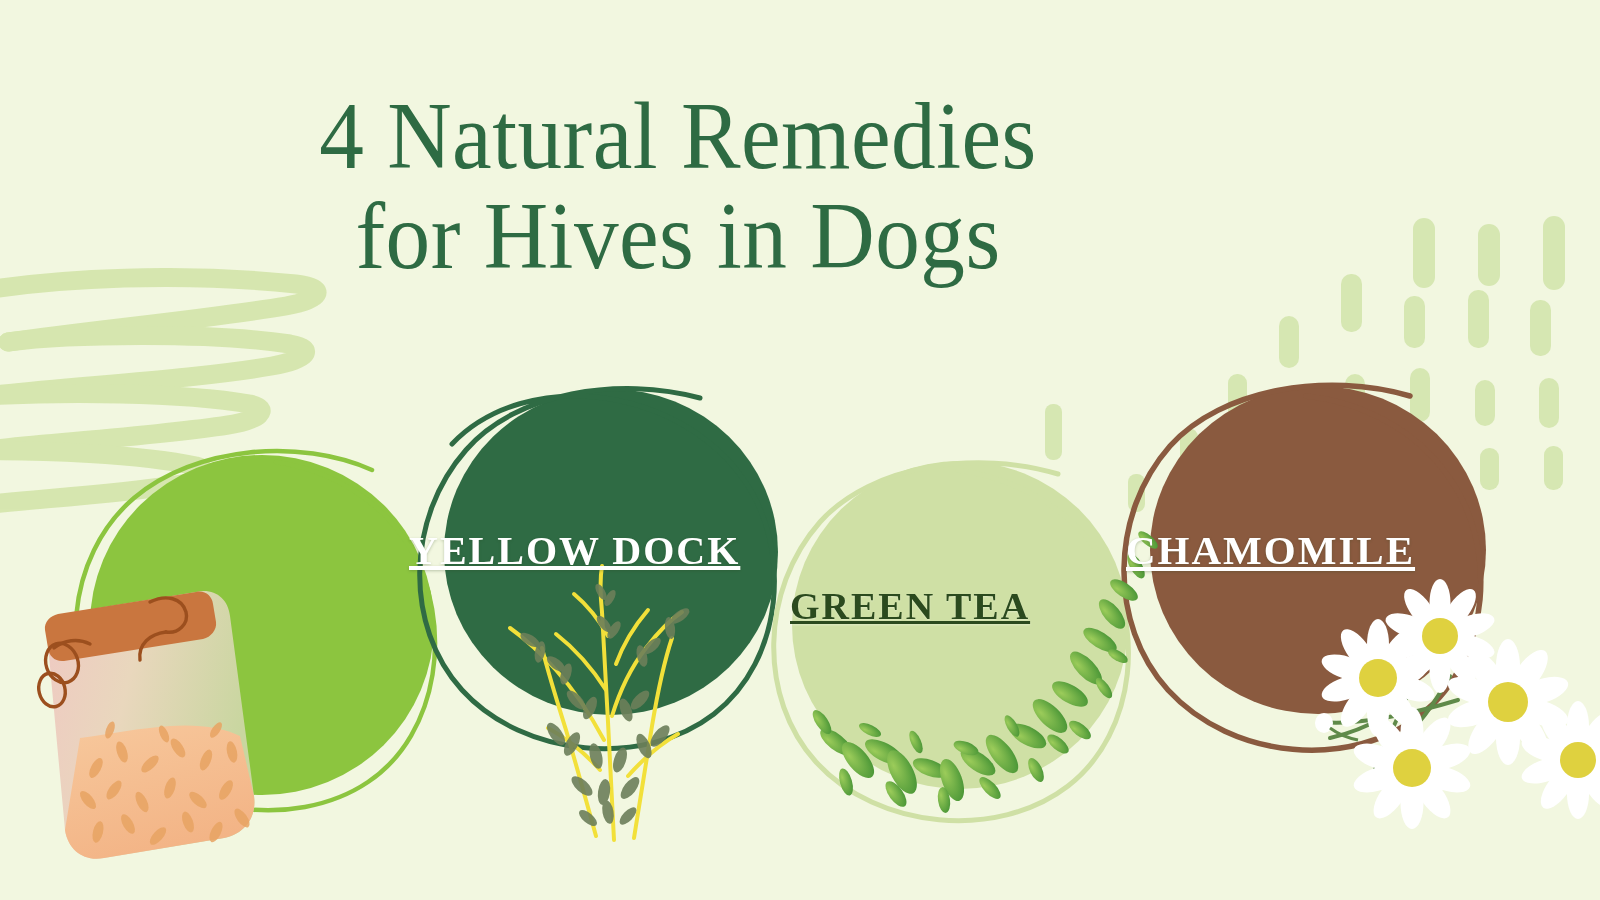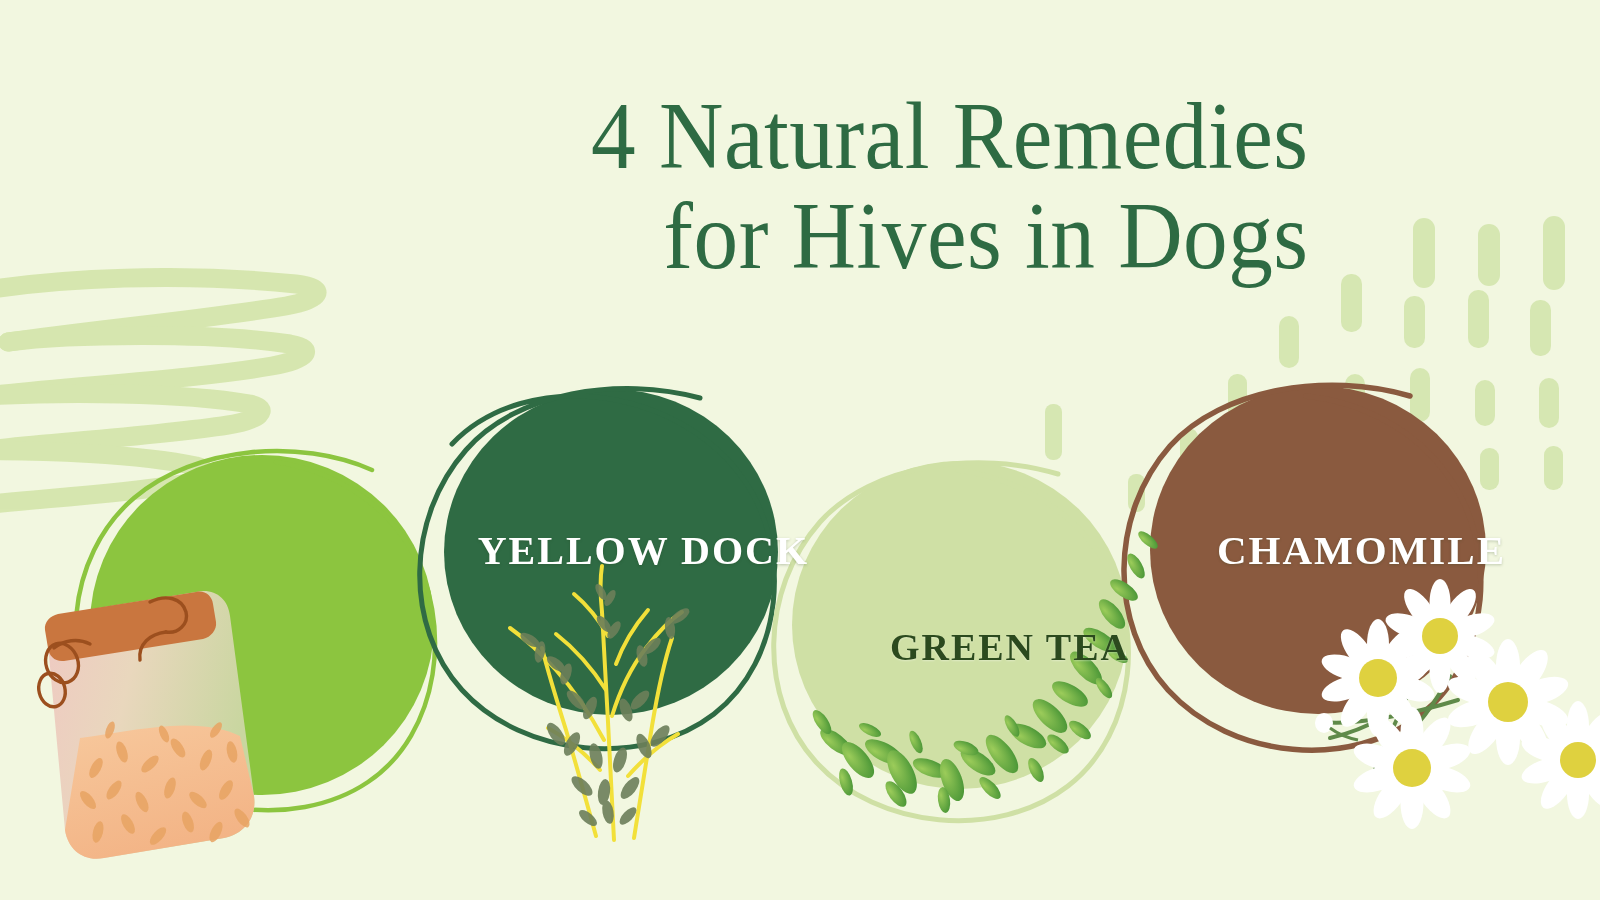--- a/index.html
+++ b/index.html
@@ -22,41 +22,42 @@
     left: 0;
     top: 0;
     width: 1600px;
     height: 900px;
   }
   #title-block {
     position: absolute;
     left: 0;
     top: 86px;
     width: 1356px;
-    text-align: right;
+    text-align: center;
     z-index: 40;
   }
   .title-line {
     font-family: "Liberation Serif", serif;
     font-size: 96px;
     line-height: 100px;
     font-weight: 400;
     color: #2e6b43;
     letter-spacing: 0.5px;
     transform: scaleX(0.93);
     transform-origin: center;
     white-space: nowrap;
   }
   .badge-label {
     position: absolute;
     font-family: "Liberation Serif", serif;
     font-weight: 700;
     white-space: nowrap;
     z-index: 60;
-    text-align: right;
+    text-align: left;
+    text-decoration: underline;
   }
   .label-light {
     color: #ffffff;
     text-shadow: 0 1px 3px rgba(40,70,30,0.28);
   }
   .label-dark {
     color: #2b4a1e;
     text-shadow: 0 1px 2px rgba(255,255,255,0.35);
   }
 </style>
@@ -364,17 +365,17 @@
   </svg>
 
   <div id="title-block">
     <div class="title-line">4 Natural Remedies</div>
     <div class="title-line">for Hives in Dogs</div>
   </div>
 
 
   <div class="badge-label label-light" style="left:409px; top:527px; width:400px; font-size:40px; letter-spacing:2px;">YELLOW DOCK</div>
 
-  <div class="badge-label label-dark" style="left:790px; top:625px; width:340px; font-size:38px; letter-spacing:2px;">GREEN TEA</div>
+  <div class="badge-label label-dark" style="left:790px; top:584px; width:340px; font-size:38px; letter-spacing:2px;">GREEN TEA</div>
 
   <div class="badge-label label-light" style="left:1126px; top:526px; width:380px; font-size:41px; letter-spacing:2px;">CHAMOMILE</div>
 
 </div>
 
 </body></html>

